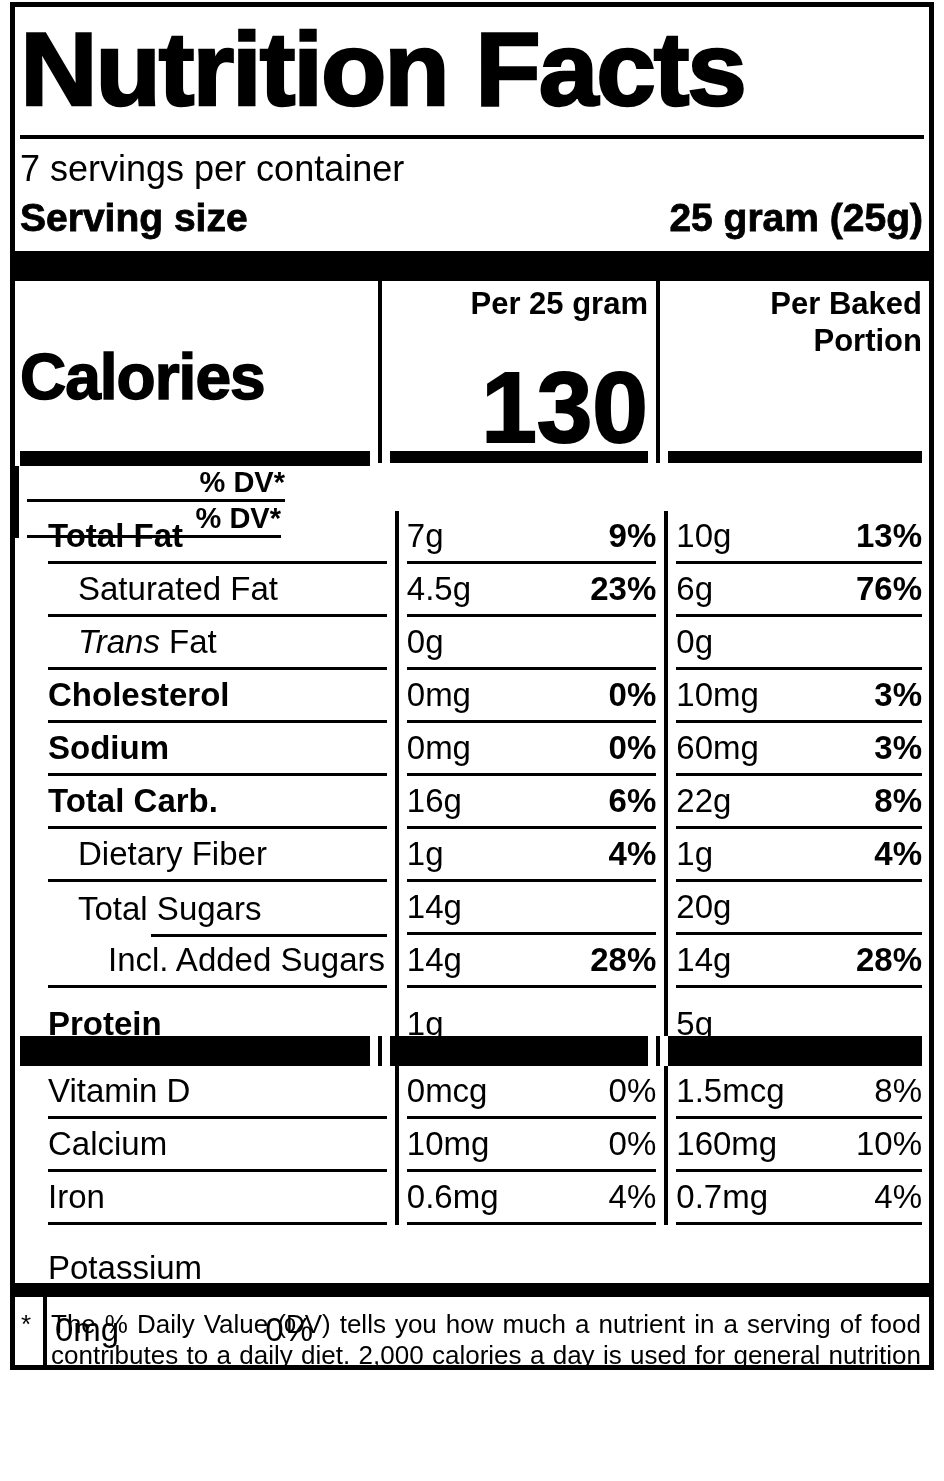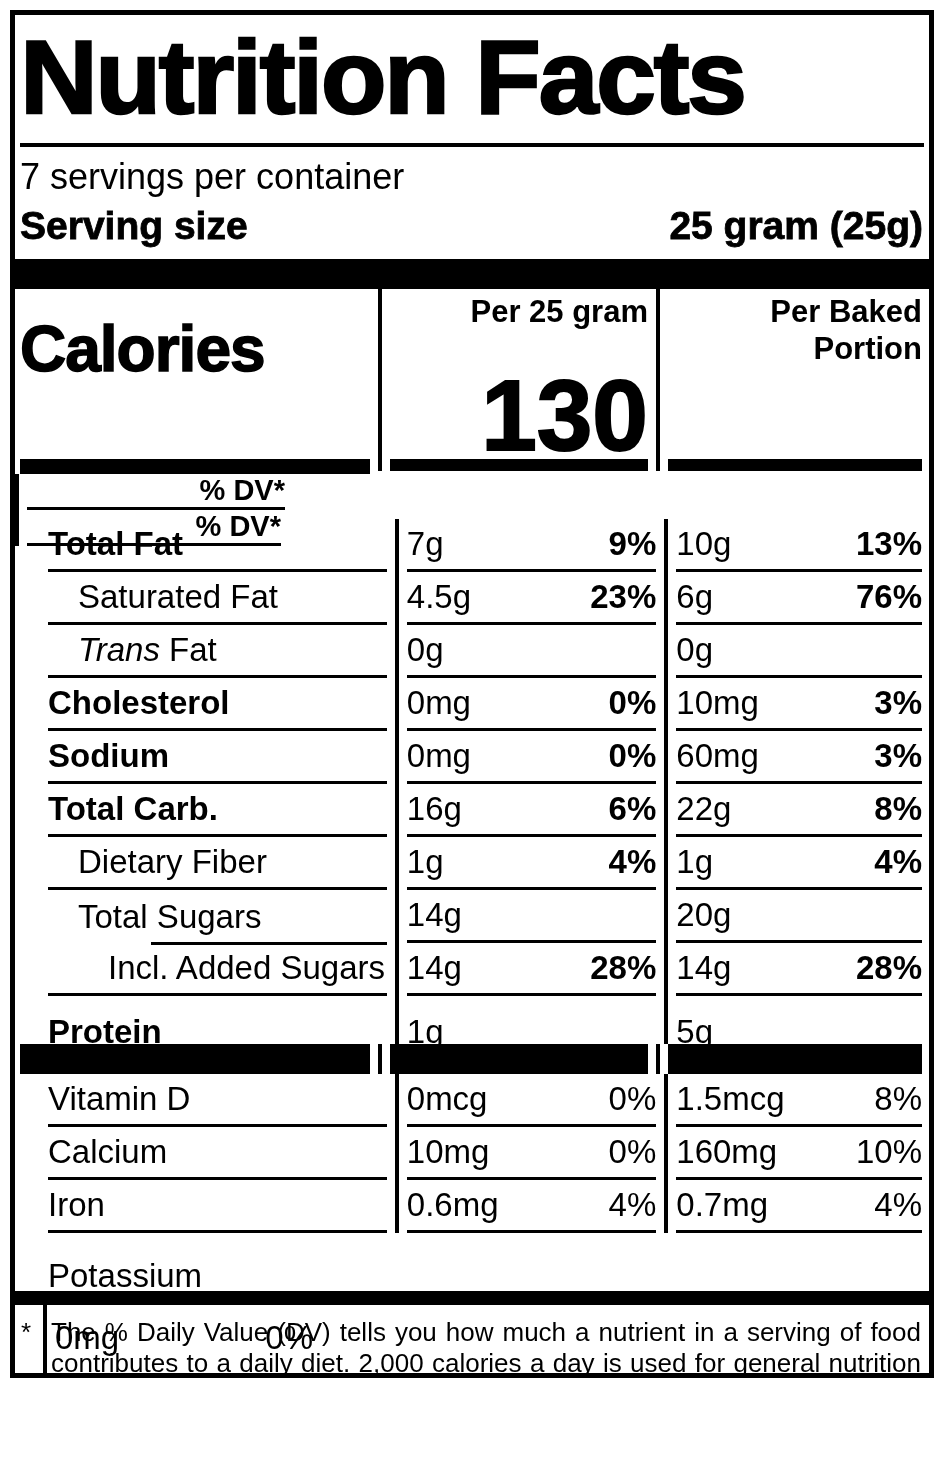--- a/index.html
+++ b/index.html
@@ -1,18 +1,18 @@
 <!DOCTYPE html>
 <html><head>
 <meta charset="utf-8">
 <style>
   * { margin:0; padding:0; box-sizing:border-box; }
   html,body { width:944px; height:1481px; background:#fff; color:#000;
     font-family:"Liberation Sans","DejaVu Sans",sans-serif; }
-  .label { position:absolute; left:10px; top:10px; width:924px; height:1368px;
+  .label { position:absolute; left:10px; top:2px; width:924px; height:1368px;
     border:5px solid #000; background:#fff; overflow:hidden; }
 
   
   .title { padding:10px 0 0 5px; font-size:103px; font-weight:bold; line-height:106px;
     letter-spacing:-2px; -webkit-text-stroke:2.5px #000; white-space:nowrap;
     transform:scaleX(1.04); transform-origin:left center; }
   .rule { height:4px; background:#000; margin:12px 5px 8px 5px; }
   .servings { font-size:36px; line-height:44px; padding-left:5px; }
   .servrow { display:flex; justify-content:space-between; align-items:center;
     font-size:39px; font-weight:bold; line-height:50px; padding:2px 6px 0 5px;
@@ -28,21 +28,21 @@
   .u { flex:1; display:flex; align-items:center; border-bottom:3px solid #000; min-width:0; }
   .c1 .u { margin-left:5px; margin-right:8px; justify-content:flex-start; }
   .c2 .u { margin-left:8px; margin-right:8px; justify-content:space-between; }
   .c3 .u { margin-left:8px; margin-right:7px; justify-content:space-between; }
   .noline .u, .u.noline { border-bottom:none;margin-top:24px; }
 
   
   .calhead { height:170px; }
   .calhead .u { border-bottom:none; flex-direction:column; align-items:flex-end;
     justify-content:flex-start; }
-  .calhead .c1 .u { align-items:flex-start; justify-content:flex-start;margin-top:28px; }
+  .calhead .c1 .u { align-items:flex-start; justify-content:center;margin-top:28px; }
   .colhdr { font-size:31px; font-weight:bold; line-height:37px; text-align:right;
     padding-top:4px; }
   .calword { font-size:64px; font-weight:bold; letter-spacing:-1px;
     -webkit-text-stroke:1.5px #000; line-height:64px; padding-bottom:6px; }
   .calnum { font-size:100px; font-weight:bold; line-height:88px; margin-top:auto;
     -webkit-text-stroke:2px #000; }
   .midbar { height:12px; }
   .midbar .u { border-bottom:none; }
   .barfill { height:12px; width:100%; background:#000; }
   .pbar { height:30px; }

